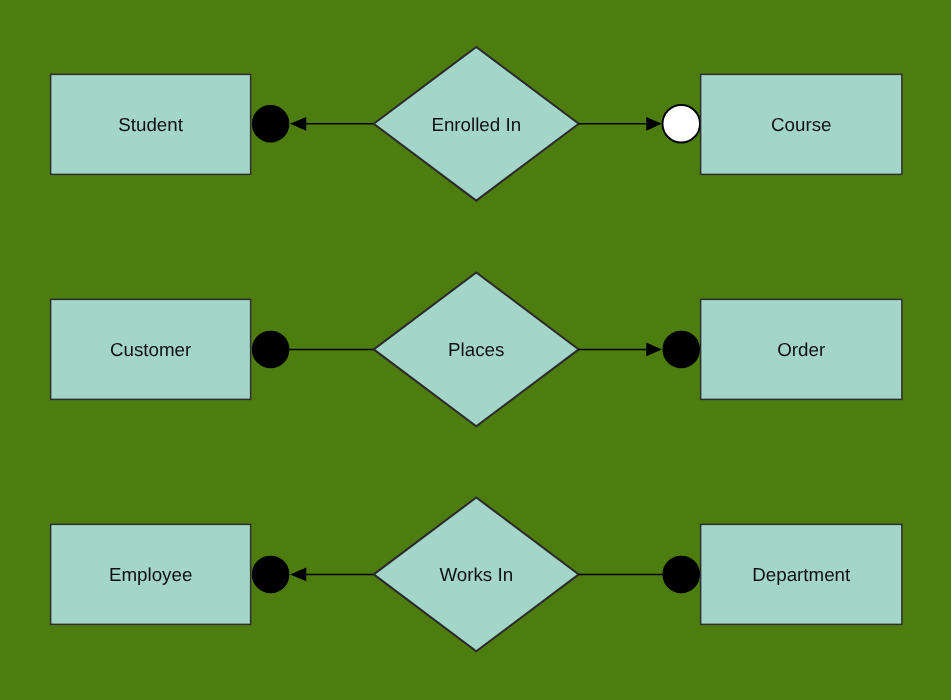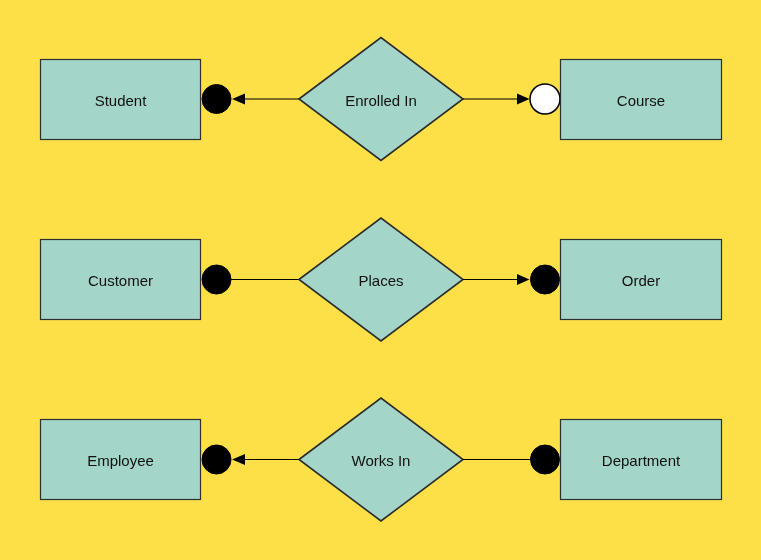--- a/index.html
+++ b/index.html
@@ -4,21 +4,21 @@
 <style>
   html, body {
     margin: 0;
     padding: 0;
     background: #ffffff;
   }
   .canvas {
     position: relative;
     width: 761px;
     height: 560px;
-    background: #fde047;
+    background: #4d7c0f;
     overflow: hidden;
   }
   svg { display: block; }
 
   .entity-rect {
     stroke: #2f2f2f;
     stroke-width: 1.2;
   }
   .relationship-diamond {
     stroke: #2b2b2b;

